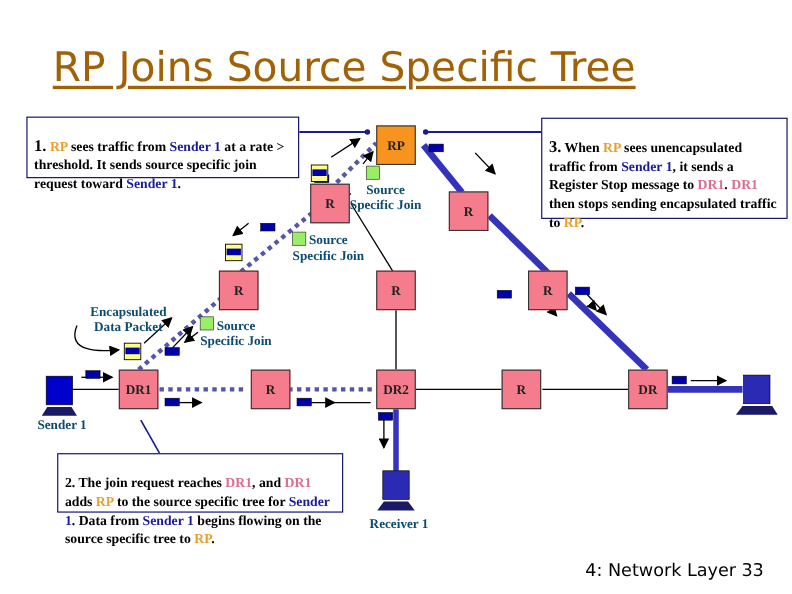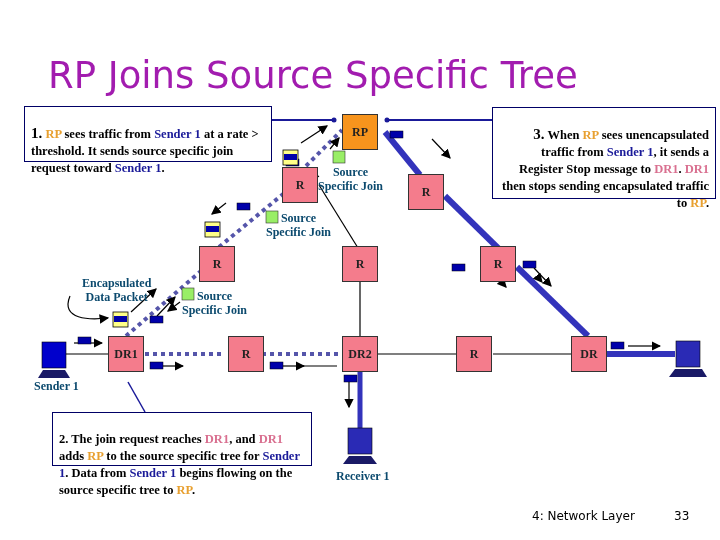--- a/index.html
+++ b/index.html
@@ -1,26 +1,26 @@
 <!DOCTYPE html>
 <html><head>
 <meta charset="utf-8">
 <style>
   html, body { margin: 0; padding: 0; background: #ffffff; }
   body { width: 720px; height: 540px; position: relative; overflow: hidden; font-family: "DejaVu Serif", serif; }
-  .title { position: absolute; left: 48px; top: 54px; font-family: "DejaVu Sans", sans-serif; font-size: 37px; color: #a21caf; text-decoration-thickness: 3px; text-underline-offset: 4px; letter-spacing: 0px; white-space: nowrap; }
+  .title { position: absolute; left: 48px; top: 40px; font-family: "DejaVu Sans", sans-serif; font-size: 37px; color: #a16207; text-decoration: underline; text-decoration-thickness: 3px; text-underline-offset: 4px; letter-spacing: 0px; white-space: nowrap; }
   .callout { position: absolute; border: 1.5px solid #000066; background: #fff; font-family: "Liberation Serif", serif; font-weight: bold; font-size: 12.5px; line-height: 17px; color: #000; padding: 18px 6px; box-sizing: border-box; }
   .c-rp { color: #e8a030; }
   .c-sender { color: #1a1a99; }
   .c-dr1 { color: #d97090; }
   .num { font-size: 15px; }
   .node { position: absolute; width: 36px; height: 36px; background: #f47c8c; border: 1px solid #333; box-sizing: border-box; display: flex; align-items: center; justify-content: center; font-family: "Liberation Serif", serif; font-weight: bold; font-size: 12px; color: #222; }
   .node.rp { background: #f7941d; }
   .lbl { position: absolute; font-family: "Liberation Serif", serif; font-weight: bold; font-size: 12px; color: #0c4a6e; line-height: 14px; white-space: nowrap; }
-  .footer { position: absolute; font-family: "DejaVu Sans", sans-serif; font-size: 12px; color: #000; }
+  .footer { position: absolute; font-family: "DejaVu Sans", sans-serif; font-size: 16px; color: #000; }
   svg.diag { position: absolute; left: 0; top: 0; }
 </style>
 </head>
 <body>
 
 <div class="title">RP Joins Source Specific Tree</div>
 
 <svg class="diag" width="720" height="540">
   <defs>
     <marker id="ah" markerWidth="8" markerHeight="8" refX="7" refY="4" orient="auto">
@@ -121,21 +121,21 @@
     <rect x="676" y="341" width="24" height="26" fill="#2a2ab5" stroke="#000" stroke-width="0.6"></rect>
     <polygon points="669,377 707,377 702,369 675,369" fill="#1a1a66"></polygon>
   </g>
 </svg>
 
 <div class="callout" style="left:24px; top:106px; width:248px; height:56px;">
   <span class="num">1.</span>
   <span class="c-rp">RP</span><span> sees traffic from </span><span class="c-sender">Sender 1</span><span> at a rate &gt; threshold. It sends source specific join request toward </span><span class="c-sender">Sender 1</span><span>.</span>
 </div>
 
-<div class="callout" style="left:492px; top:107px; width:224px; height:92px; text-align:right;">
+<div class="callout" style="left:492px; top:107px; width:224px; height:92px; ">
   <span class="num">3.</span><span> When </span><span class="c-rp">RP</span><span> sees unencapsulated traffic from </span><span class="c-sender">Sender 1</span><span>, it sends a Register Stop message to </span><span class="c-dr1">DR1</span><span>. </span><span class="c-dr1">DR1</span><span> then stops sending encapsulated traffic to </span><span class="c-rp">RP</span><span>.</span>
 </div>
 
 <div class="callout" style="left:52px; top:412px; width:260px; height:54px;">
   <span>2. The join request reaches </span><span class="c-dr1">DR1</span><span>, and </span><span class="c-dr1">DR1</span><span> adds </span><span class="c-rp">RP</span><span> to the source specific tree for </span><span class="c-sender">Sender 1</span><span>. Data from </span><span class="c-sender">Sender 1</span><span> begins flowing on the source specific tree to </span><span class="c-rp">RP</span><span>.</span>
 </div>
 
 <div class="node rp" style="left:342px; top:114px;">RP</div>
 <div class="node" style="left:282px; top:167px;">R</div>
 <div class="node" style="left:408px; top:174px;">R</div>

